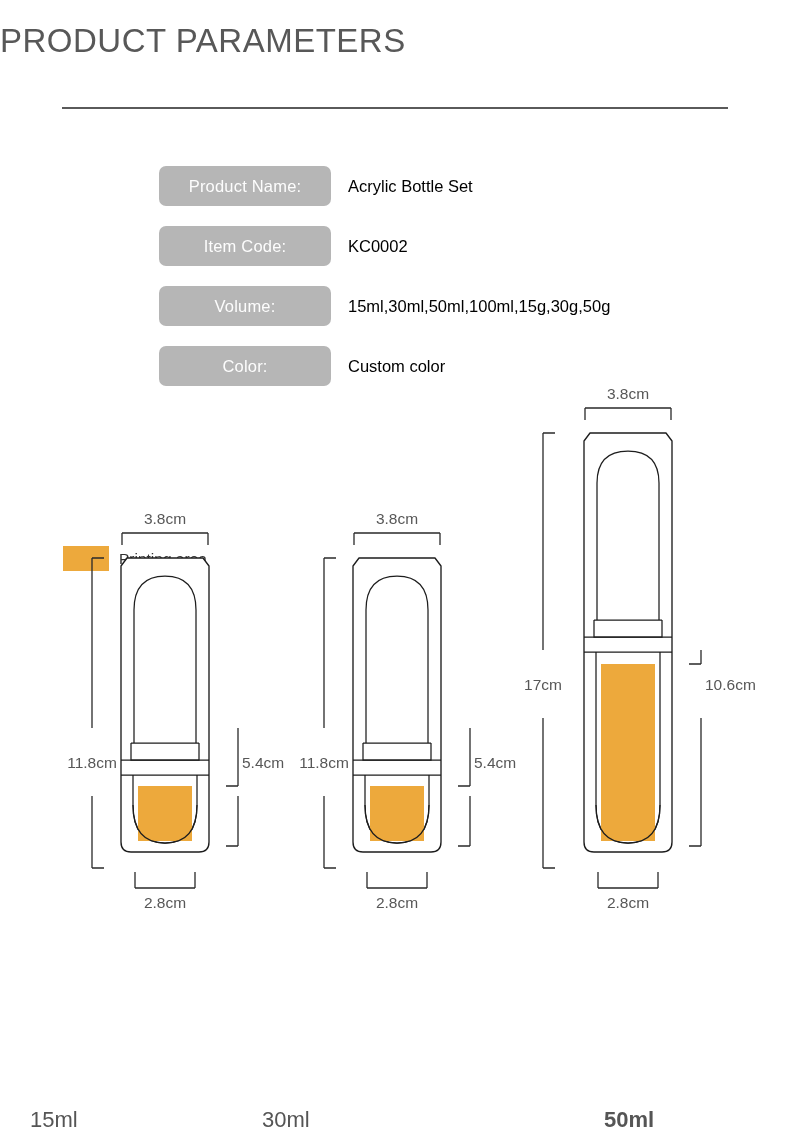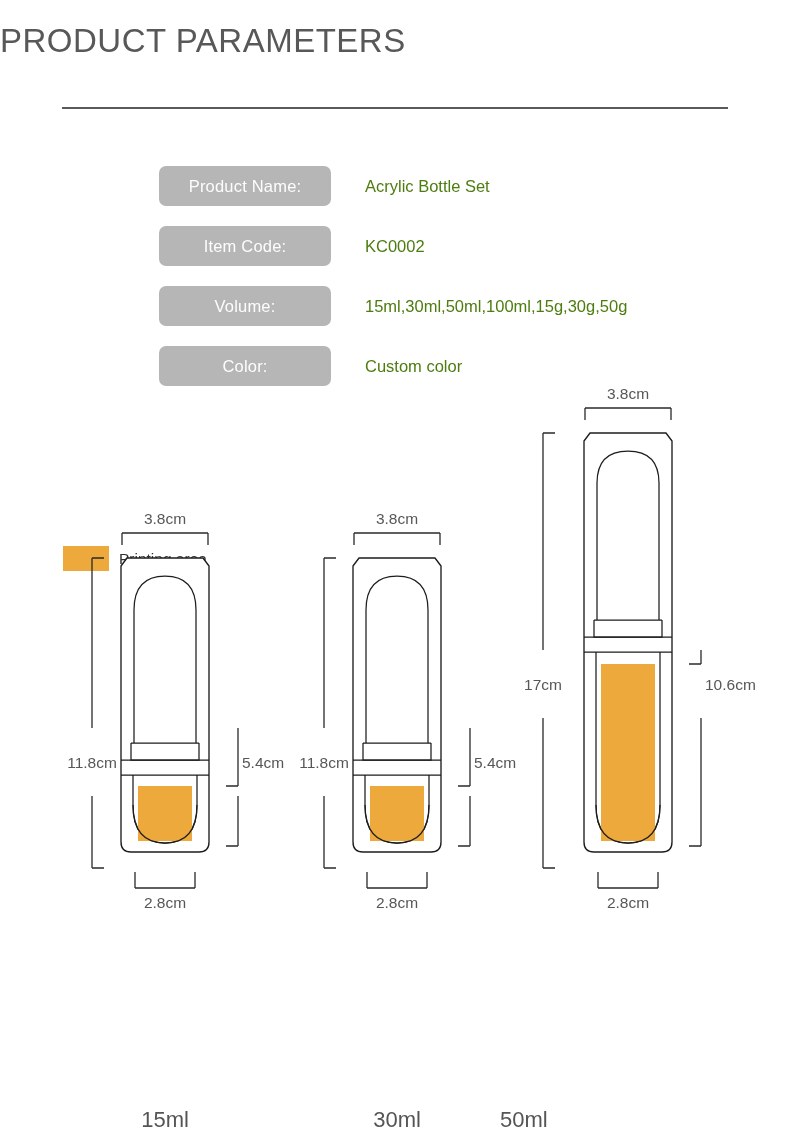--- a/index.html
+++ b/index.html
@@ -59,23 +59,23 @@
     color: #fdfdfd;
     font-size: 16.5px;
     display: flex;
     align-items: center;
     justify-content: center;
     box-sizing: border-box;
     letter-spacing: 0.2px;
     white-space: nowrap;
   }
   .spec-value {
-    margin-left: 34px;
+    margin-left: 17px;
     font-size: 16.5px;
-    color: #4d7c0f;
+    color: #000000;
     white-space: nowrap;
   }
 
   
   .legend {
     position: absolute;
     left: 63px;
     top: 546px;
     display: flex;
     align-items: center;
@@ -105,21 +105,20 @@
     bottom: 0;
   }
   .bottle-svg {
     display: block;
     overflow: visible;
   }
   .caption {
     position: absolute;
     bottom: 14px;
     width: 100%;
-    text-align: center;
     font-size: 22px;
     color: #555555;
     white-space: nowrap;
   }
 
   
   .dim-text {
     font-family: "Liberation Sans", "DejaVu Sans", sans-serif;
     font-size: 15.5px;
     fill: #575757;
@@ -267,16 +266,16 @@
 
       <path class="bracket" d="M 43 -167 L 55 -167 M 43 -167 L 43 50 M 43 118 L 43 268 M 43 268 L 55 268"></path>
       <text class="dim-text" x="43" y="90" text-anchor="middle">17cm</text>
 
       <path class="bracket" d="M 189 64 L 201 64 M 201 64 L 201 50 M 201 118 L 201 246 M 189 246 L 201 246"></path>
       <text class="dim-text" x="205" y="90" text-anchor="start">10.6cm</text>
 
       <path class="bracket" d="M 98 272 L 98 288 M 98 288 L 158 288 M 158 288 L 158 272"></path>
       <text class="dim-text" x="128" y="308" text-anchor="middle">2.8cm</text>
     </svg>
-    <div class="caption" style="text-align:left; width:258px;">50ml</div>
+    <div class="caption" style="text-align:center; width:258px;font-weight:bold;">50ml</div>
   </div>
 
 </div>
 
 </body></html>

